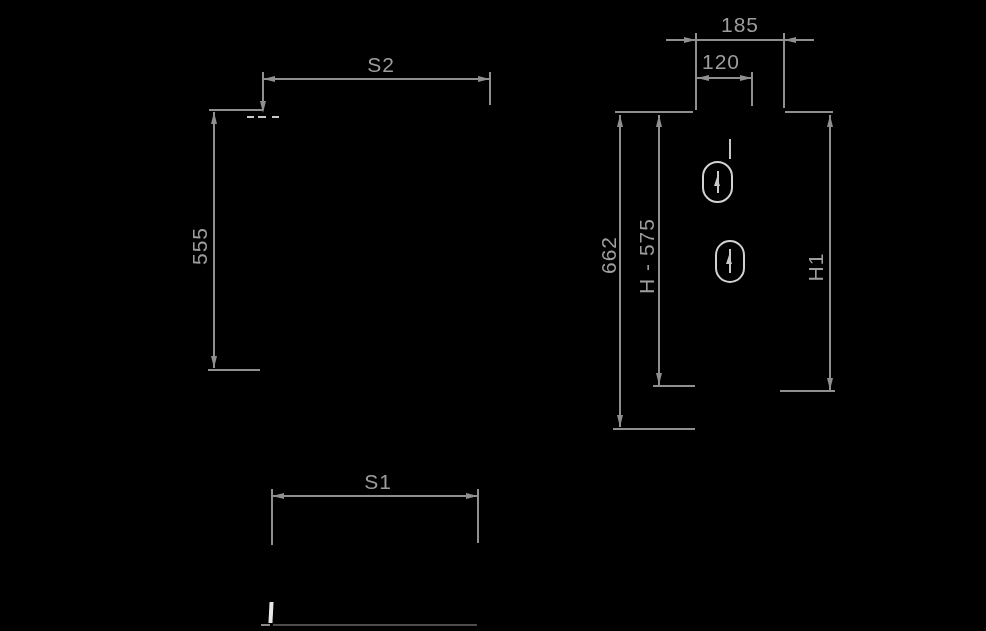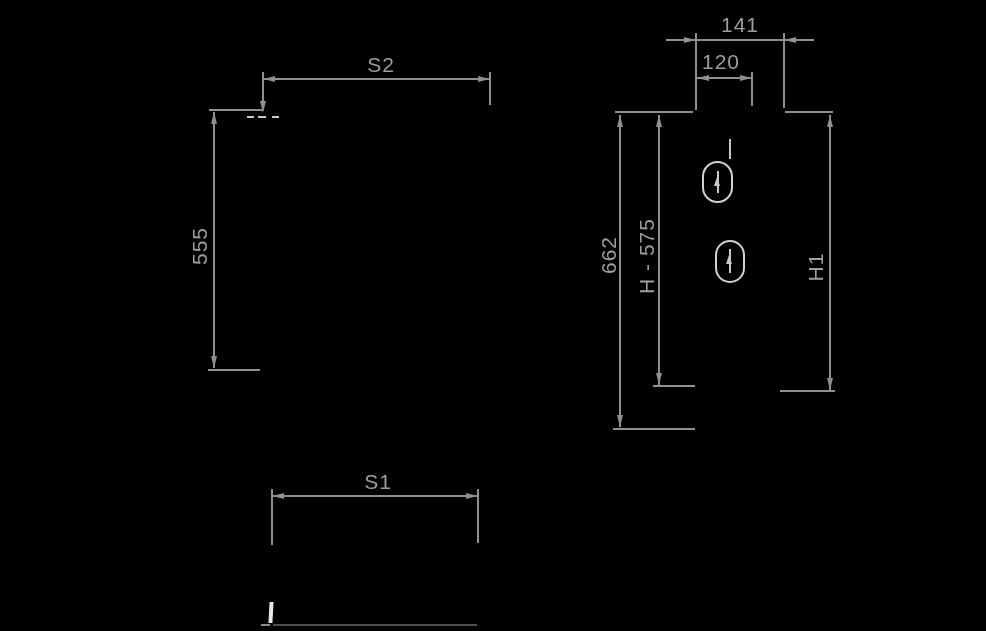--- a/index.html
+++ b/index.html
@@ -63,21 +63,21 @@
     <div class="vl" style="left:271px;top:489px;height:56px;"></div>
     <div class="vl" style="left:477px;top:489px;height:54px;"></div>
 
     <div class="mark" style="left:269px;top:602px;width:4px;height:21px;background:var(--objw);transform:rotate(3deg);"></div>
     <div class="mark" style="left:261px;top:624px;width:9px;height:2px;background:#8a8a8a;"></div>
     <div class="mark" style="left:273px;top:624px;width:204px;height:2px;background:var(--objd);"></div>
   </div>
 
   <div>
 
-    <div class="lbl" style="left:710px;top:15px;width:60px;">141</div>
+    <div class="lbl" style="left:710px;top:15px;width:60px;">185</div>
     <div class="hl" style="left:666px;top:39px;width:148px;"></div>
     <div class="ar right" style="left:684px;top:37px;"></div>
     <div class="ar left" style="left:784px;top:37px;"></div>
 
     <div class="lbl" style="left:691px;top:52px;width:60px;">120</div>
     <div class="hl" style="left:697px;top:77px;width:55px;"></div>
     <div class="ar left" style="left:697px;top:75px;"></div>
     <div class="ar right" style="left:740px;top:75px;"></div>
 
     <div class="vl" style="left:695px;top:33px;height:77px;"></div>

